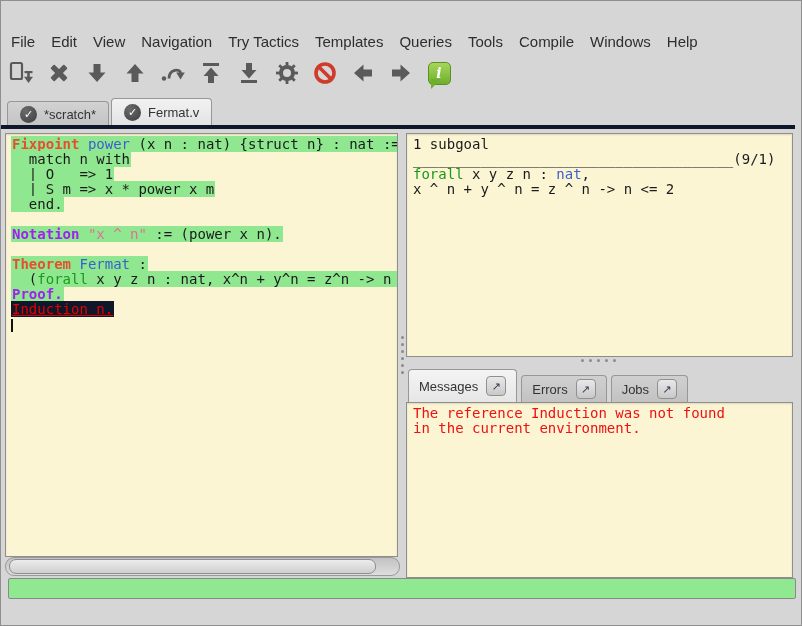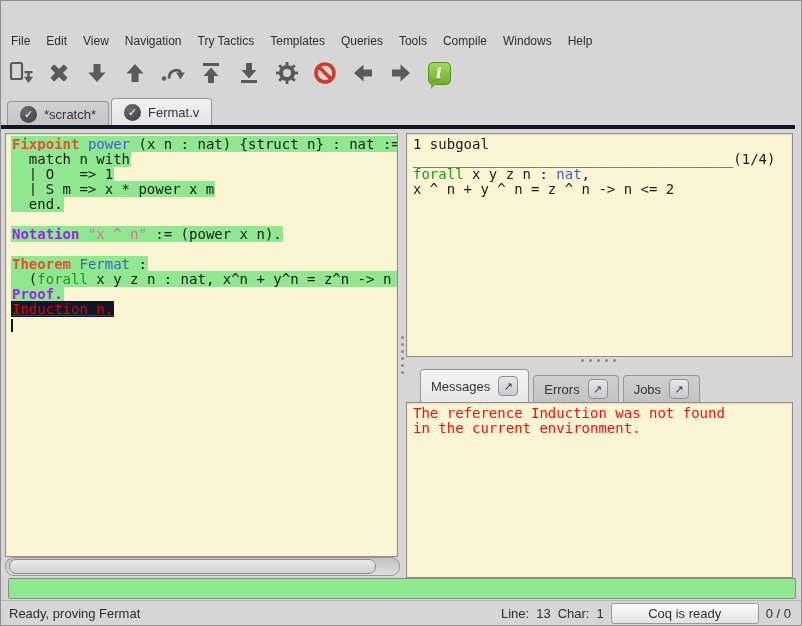--- a/index.html
+++ b/index.html
@@ -6,21 +6,21 @@
   body{width:802px;height:626px;font-family:"Liberation Sans",sans-serif;background:#d6d6d6;}
   #win{position:relative;width:800px;height:624px;border:1px solid #8f8f8f;background:#d6d6d6;overflow:hidden;}
   
   #titlebar{position:absolute;left:0;top:0;width:100%;height:27px;
     background:linear-gradient(#f2f2f2,#d8d8d8);border-bottom:1px solid #bdbdbd;}
   #title{position:absolute;left:0;right:0;top:5px;text-align:center;font-size:13px;font-weight:bold;color:#4c4c4c;}
   .winbtns{position:absolute;right:10px;top:3px;display:flex;gap:16px;}
   .winbtn{font-size:15px;font-weight:bold;color:#8a8a8a;cursor:default;line-height:20px;}
   
   #menubar{position:absolute;left:2px;top:28px;height:24px;display:flex;align-items:center;}
-  .mi{padding:3px 8px;font-size:12px;color:#2e2e2e;}
+  .mi{padding:3px 8px;font-size:15px;color:#2e2e2e;}
   
   #toolbar{position:absolute;left:4px;top:54px;height:36px;display:flex;align-items:center;gap:6px;}
   .tb{width:32px;height:32px;border:0;background:transparent;display:flex;align-items:center;justify-content:center;padding:0;}
   .info-badge{position:relative;width:21px;height:21px;border-radius:5px;border:1px solid #5c8f24;
     background:linear-gradient(#a6d65c,#6faf2c);color:#fff;font:bold italic 14px "DejaVu Serif",serif;
     display:flex;align-items:center;justify-content:center;}
   .info-badge:after{content:"";position:absolute;left:2px;bottom:-5px;border:5px solid transparent;border-top-color:#6faf2c;border-left-color:#6faf2c;width:0;height:0;}
   
   #tabbar{position:absolute;left:6px;top:96px;height:29px;display:flex;align-items:flex-end;gap:2px;}
   .tab{display:flex;align-items:center;gap:7px;height:24px;padding:0 12px;border:1px solid #979797;border-bottom:none;
@@ -56,21 +56,21 @@
   #vsplit{position:absolute;left:397px;top:4px;width:8px;height:443px;display:flex;align-items:center;justify-content:center;}
   .vdots{display:flex;flex-direction:column;gap:4px;}
   .vdots i{width:3px;height:3px;border-radius:50%;background:#8a8a8a;}
   #hsplit{position:absolute;left:405px;top:226px;width:385px;height:10px;display:flex;align-items:center;justify-content:center;}
   .hdots{display:flex;gap:5px;}
   .hdots i{width:3px;height:3px;border-radius:50%;background:#8a8a8a;}
   
   #msgtabs{position:absolute;left:407px;top:237px;height:36px;display:flex;align-items:flex-end;gap:4px;}
   .mtab{display:flex;align-items:center;gap:8px;height:26px;padding:0 10px;border:1px solid #979797;border-bottom:none;
     border-radius:4px 4px 0 0;background:linear-gradient(#d0d0d0,#c2c2c2);font-size:13px;color:#333;}
-  .mtab.active{height:32px;background:linear-gradient(#f4f4f4,#e6e6e6);margin-left:12px;}
+  .mtab.active{height:32px;background:linear-gradient(#f4f4f4,#e6e6e6);}
   .detach{width:20px;height:20px;border:1px solid #909090;border-radius:4px;background:linear-gradient(#e8e8e8,#c9c9c9);
     font-size:11px;color:#33334d;display:flex;align-items:center;justify-content:center;padding:0;}
   
   #progress{position:absolute;left:7px;top:577px;width:786px;height:19px;border:1px solid #8a8a8a;border-radius:2px;background:#90e890;}
   #statusbar{position:absolute;left:0;top:599px;width:100%;height:25px;border-top:1px solid #b5b5b5;
     display:flex;align-items:center;font-size:13px;color:#2e2e2e;}
   #status-left{margin-left:8px;flex:1;}
   #status-right{display:flex;align-items:center;gap:7px;margin-right:10px;}
   #coq-ready-btn{width:148px;height:21px;border:1px solid #9a9a9a;border-radius:3px;
     background:linear-gradient(#fdfdfd,#e2e2e2);font-size:13px;color:#2e2e2e;}
@@ -213,21 +213,21 @@
           <i></i>
           <i></i>
           <i></i>
           <i></i>
           <i></i>
         </span>
     </div>
     <div id="goals" class="pane">
       <div class="pane-inner" id="goal-lines">
           <div class="cl"><span class="lw"><span>1 subgoal</span></span></div>
-          <div class="cl"><span class="lw"><span>______________________________________(1/4)</span></span></div>
+          <div class="cl"><span class="lw"><span>______________________________________(9/1)</span></span></div>
           <div class="cl"><span class="lw"><span class="fa">forall</span><span> x y z n : </span><span class="id">nat</span><span>,</span></span></div>
           <div class="cl"><span class="lw"><span>x ^ n + y ^ n = z ^ n -&gt; n &lt;= 2</span></span></div>
         </div>
     </div>
     <div id="hsplit">
       <span class="hdots">
           <i></i>
           <i></i>
           <i></i>
           <i></i>
@@ -254,25 +254,14 @@
           <div class="cl"><span class="lw"><span class="msg">in the current environment.</span></span></div>
         </div>
     </div>
     <div id="hscroll">
       <div id="hthumb"></div>
     </div>
   </div>
 
   <div id="progress"></div>
 
-  <div id="statusbar">
-    <span id="status-left">Ready, proving Fermat</span>
-    <span id="status-right">
-      <span>Line:</span>
-      <span>13</span>
-      <span>Char:</span>
-      <span>1</span>
-      <button id="coq-ready-btn">Coq is ready</button>
-      <span>0 / 0</span>
-    </span>
-  </div>
 
 </div>
 
 </body></html>

